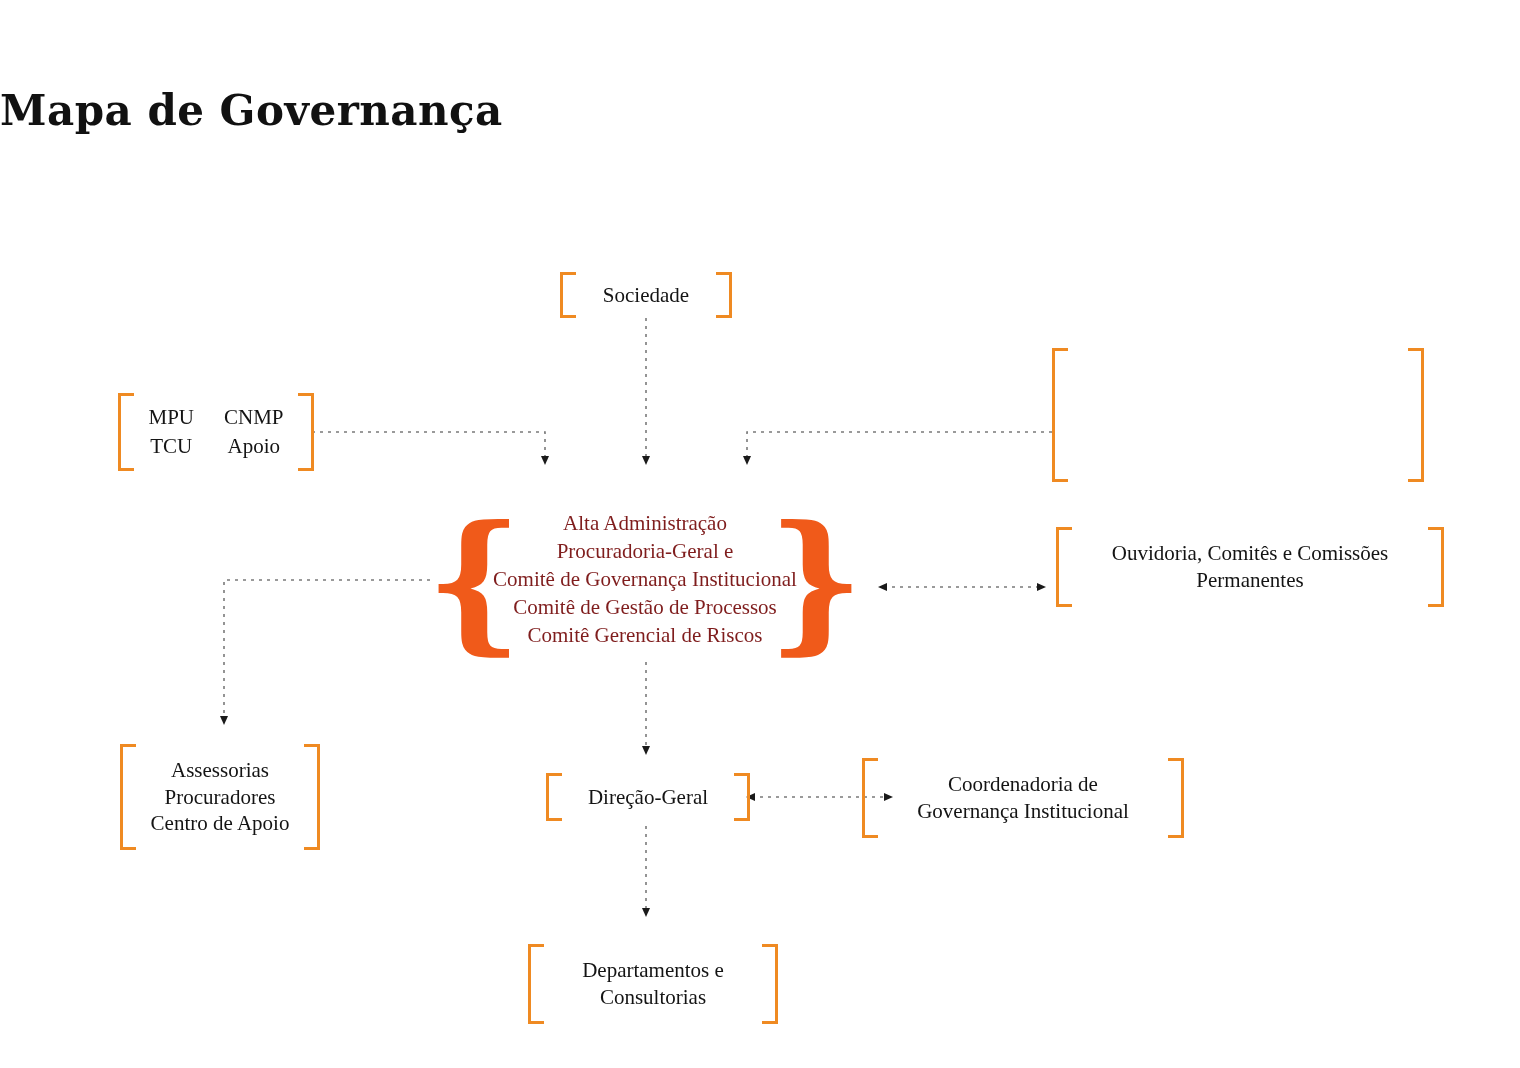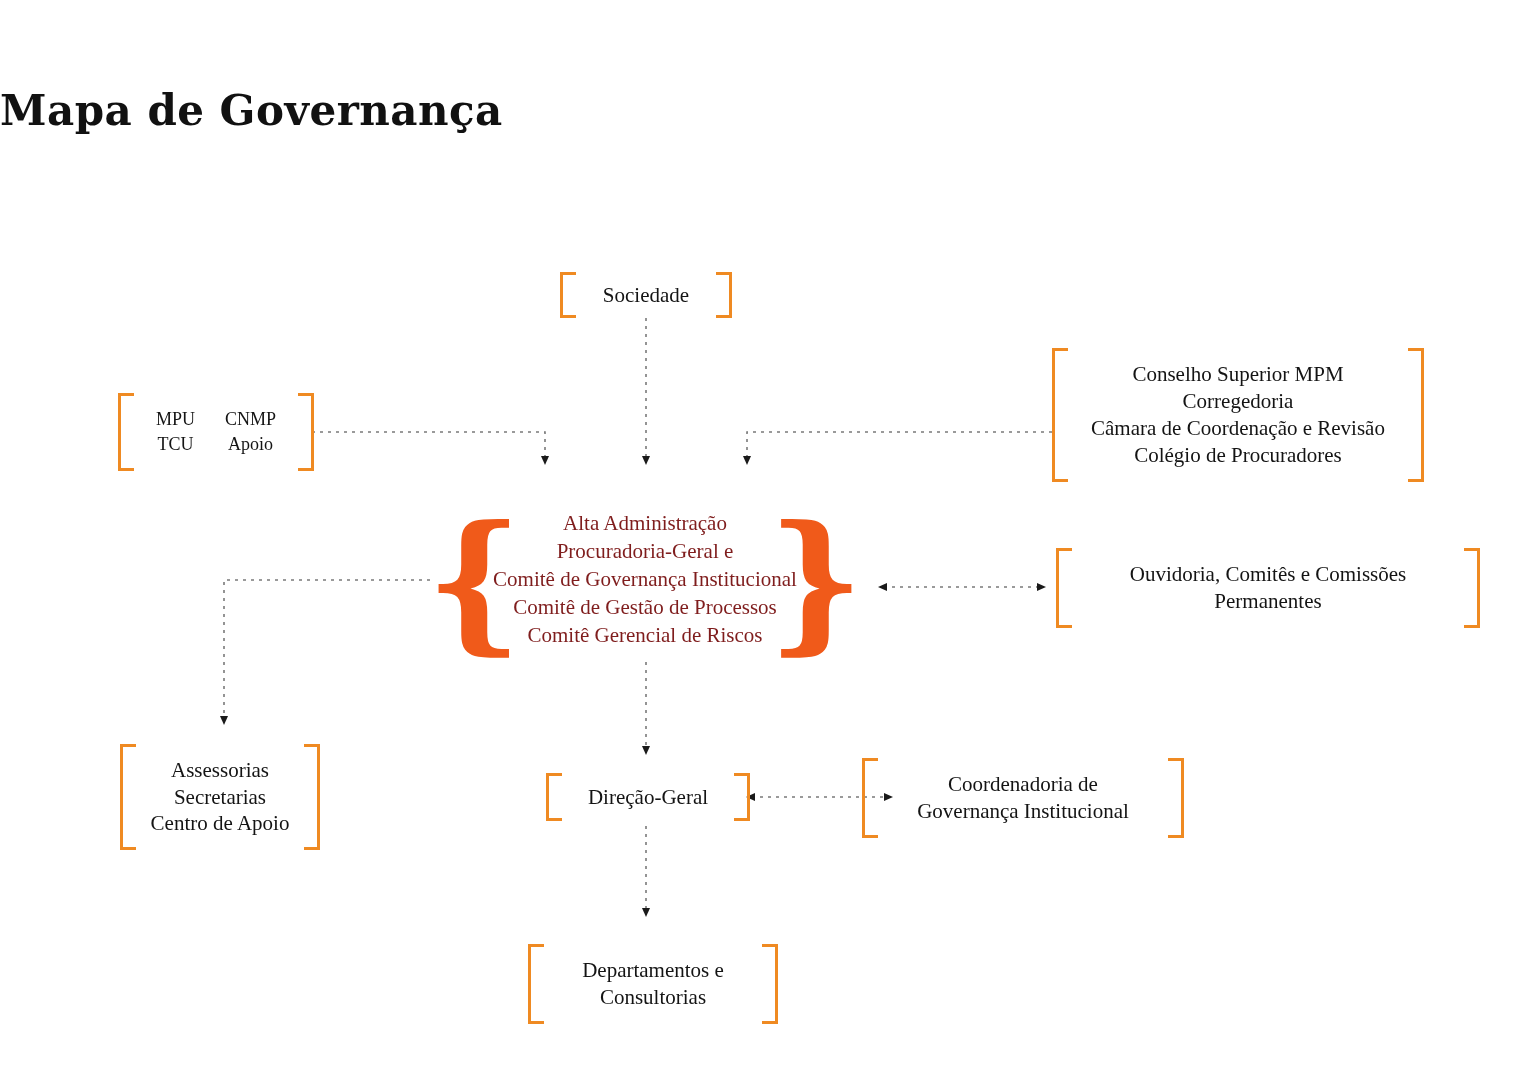--- a/index.html
+++ b/index.html
@@ -105,21 +105,21 @@
   }
   .curly.left { left: 6px; }
   .curly.right { right: 6px; }
 
   
   .cols {
     display: grid;
     grid-template-columns: auto auto;
     column-gap: 30px;
     row-gap: 2px;
-    font-size: 18px;
+    font-size: 21px;
   }
   .cols span { white-space: nowrap; }
 </style>
 </head>
 <body>
 
 <div id="canvas">
 
   <div class="title">Mapa de Governança</div>
 
@@ -165,48 +165,44 @@
       <span>MPU</span>
       <span>CNMP</span>
       <span>TCU</span>
       <span>Apoio</span>
     </div>
     <span class="bracket right"></span>
   </div>
 
   <div class="node" style="left:1052px; top:348px; width:372px; height:134px;">
     <span class="bracket left"></span>
-    <span class="txt">Conselho Superior MPM
-Corregedoria
-Câmara de Coordenação e Revisão
-Colégio de Procuradores</span>
     <span class="bracket right"></span>
   </div>
 
   <div class="center-node">
     <span class="curly left">{</span>
     <span class="txt">Alta Administração
 Procuradoria-Geral e
 Comitê de Governança Institucional
 Comitê de Gestão de Processos
 Comitê Gerencial de Riscos</span>
     <span class="curly right">}</span>
   </div>
 
-  <div class="node" style="left:1056px; top:548px; width:424px; height:80px;">
+  <div class="node" style="left:1056px; top:527px; width:388px; height:80px;">
     <span class="bracket left"></span>
     <span class="txt">Ouvidoria, Comitês e Comissões
 Permanentes</span>
     <span class="bracket right"></span>
   </div>
 
   <div class="node" style="left:120px; top:744px; width:200px; height:106px;">
     <span class="bracket left"></span>
     <span class="txt">Assessorias
-Secretarias
+Procuradores
 Centro de Apoio</span>
     <span class="bracket right"></span>
   </div>
 
   <div class="node" style="left:546px; top:773px; width:204px; height:48px;text-align:right;">
     <span class="bracket left"></span>
     <span class="txt">Direção-Geral</span>
     <span class="bracket right"></span>
   </div>
 

